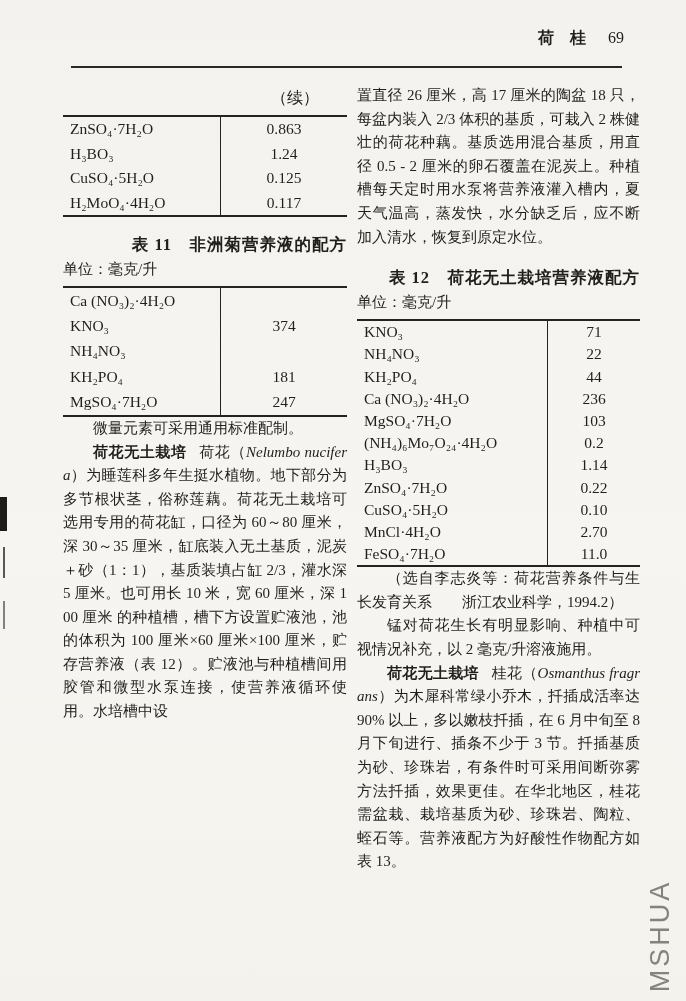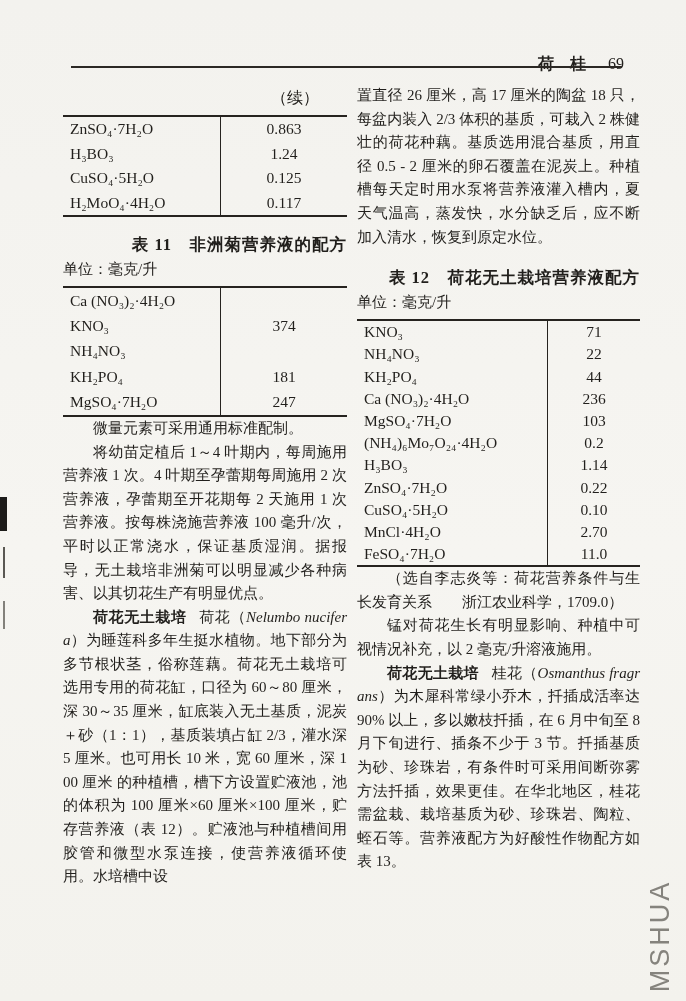--- a/index.html
+++ b/index.html
@@ -4,21 +4,21 @@
 <style>
   html,body{margin:0;padding:0;}
   body{background:#e8e7e3;}
   .page{
     position:relative; width:686px; height:1001px; overflow:hidden;
     background:linear-gradient(180deg,#f3f2ee 0%,#f6f5f1 55%,#f3f2ed 100%);
     font-family:"Liberation Serif","DejaVu Serif",serif;
     color:#211f1c;
   }
   
-  .page-header{position:absolute; top:54px; right:62px; display:flex; align-items:baseline; gap:16px;}
+  .page-header{position:absolute; top:28px; right:62px; display:flex; align-items:baseline; gap:16px;}
   .book-title{font-size:16px; letter-spacing:6px; font-weight:bold;}
   .page-num{font-size:16px;}
   .header-rule{position:absolute; top:66px; left:71px; width:551px; height:2px; background:#2b2824;}
   
   .col{position:absolute; top:84px; width:284px;}
   .col-left{left:63px;}
   .col-right{left:357px; width:283px;}
   
   p.body-text{margin:0; font-size:15px; line-height:23.6px; text-align:justify; word-break:break-all;}
   .indent{text-indent:2em;}
@@ -105,21 +105,20 @@
         <span class="tf">KH₂PO₄</span>
         <span class="tv">181</span>
       </div>
       <div class="trow">
         <span class="tf">MgSO₄·7H₂O</span>
         <span class="tv">247</span>
       </div>
     </div>
 
     <p class="body-text indent para-micro">微量元素可采用通用标准配制。</p>
-    <p class="body-text indent">将幼苗定植后 1～4 叶期内，每周施用营养液 1 次。4 叶期至孕蕾期每周施用 2 次营养液，孕蕾期至开花期每 2 天施用 1 次营养液。按每株浇施营养液 100 毫升/次，平时以正常浇水，保证基质湿润。据报导，无土栽培非洲菊可以明显减少各种病害、以其切花生产有明显优点。</p>
 
     <p class="body-text indent"><b class="sect">荷花无土栽培</b><span>荷花（</span><i class="species">Nelumbo nucifera</i><span>）为睡莲科多年生挺水植物。地下部分为多节根状茎，俗称莲藕。荷花无土栽培可选用专用的荷花缸，口径为 60～80 厘米，深 30～35 厘米，缸底装入无土基质，泥炭＋砂（1：1），基质装填占缸 2/3，灌水深 5 厘米。也可用长 10 米，宽 60 厘米，深 100 厘米 的种植槽，槽下方设置贮液池，池的体积为 100 厘米×60 厘米×100 厘米，贮存营养液（表 12）。贮液池与种植槽间用胶管和微型水泵连接，使营养液循环使用。水培槽中设</span></p>
   </div>
 
   <div class="col col-right">
 
     <p class="body-text">置直径 26 厘米，高 17 厘米的陶盆 18 只，每盆内装入 2/3 体积的基质，可栽入 2 株健壮的荷花种藕。基质选用混合基质，用直径 0.5 - 2 厘米的卵石覆盖在泥炭上。种植槽每天定时用水泵将营养液灌入槽内，夏天气温高，蒸发快，水分缺乏后，应不断加入清水，恢复到原定水位。</p>
 
     <div class="table-title t12-title">表 12　荷花无土栽培营养液配方</div>
     <div class="table-unit">单位：毫克/升</div>
@@ -164,21 +163,21 @@
       <div class="trow">
         <span class="tf">MnCl·4H₂O</span>
         <span class="tv">2.70</span>
       </div>
       <div class="trow">
         <span class="tf">FeSO₄·7H₂O</span>
         <span class="tv">11.0</span>
       </div>
     </div>
 
-    <p class="body-text indent citation">（选自李志炎等：荷花营养条件与生长发育关系　　浙江农业科学，1709.0）</p>
+    <p class="body-text indent citation">（选自李志炎等：荷花营养条件与生长发育关系　　浙江农业科学，1994.2）</p>
     <p class="body-text indent">锰对荷花生长有明显影响、种植中可视情况补充，以 2 毫克/升溶液施用。</p>
 
     <p class="body-text indent"><b class="sect">荷花无土栽培</b><span>桂花（</span><i class="species">Osmanthus fragrans</i><span>）为木犀科常绿小乔木，扦插成活率达 90% 以上，多以嫩枝扦插，在 6 月中旬至 8 月下旬进行、插条不少于 3 节。扦插基质为砂、珍珠岩，有条件时可采用间断弥雾方法扦插，效果更佳。在华北地区，桂花需盆栽、栽培基质为砂、珍珠岩、陶粒、蛭石等。营养液配方为好酸性作物配方如表 13。</span></p>
   </div>
 
   <div class="watermark">MSHUA</div>
 
   <div class="edge-mark-1"></div>
   <div class="edge-mark-2"></div>
   <div class="edge-mark-3"></div>

